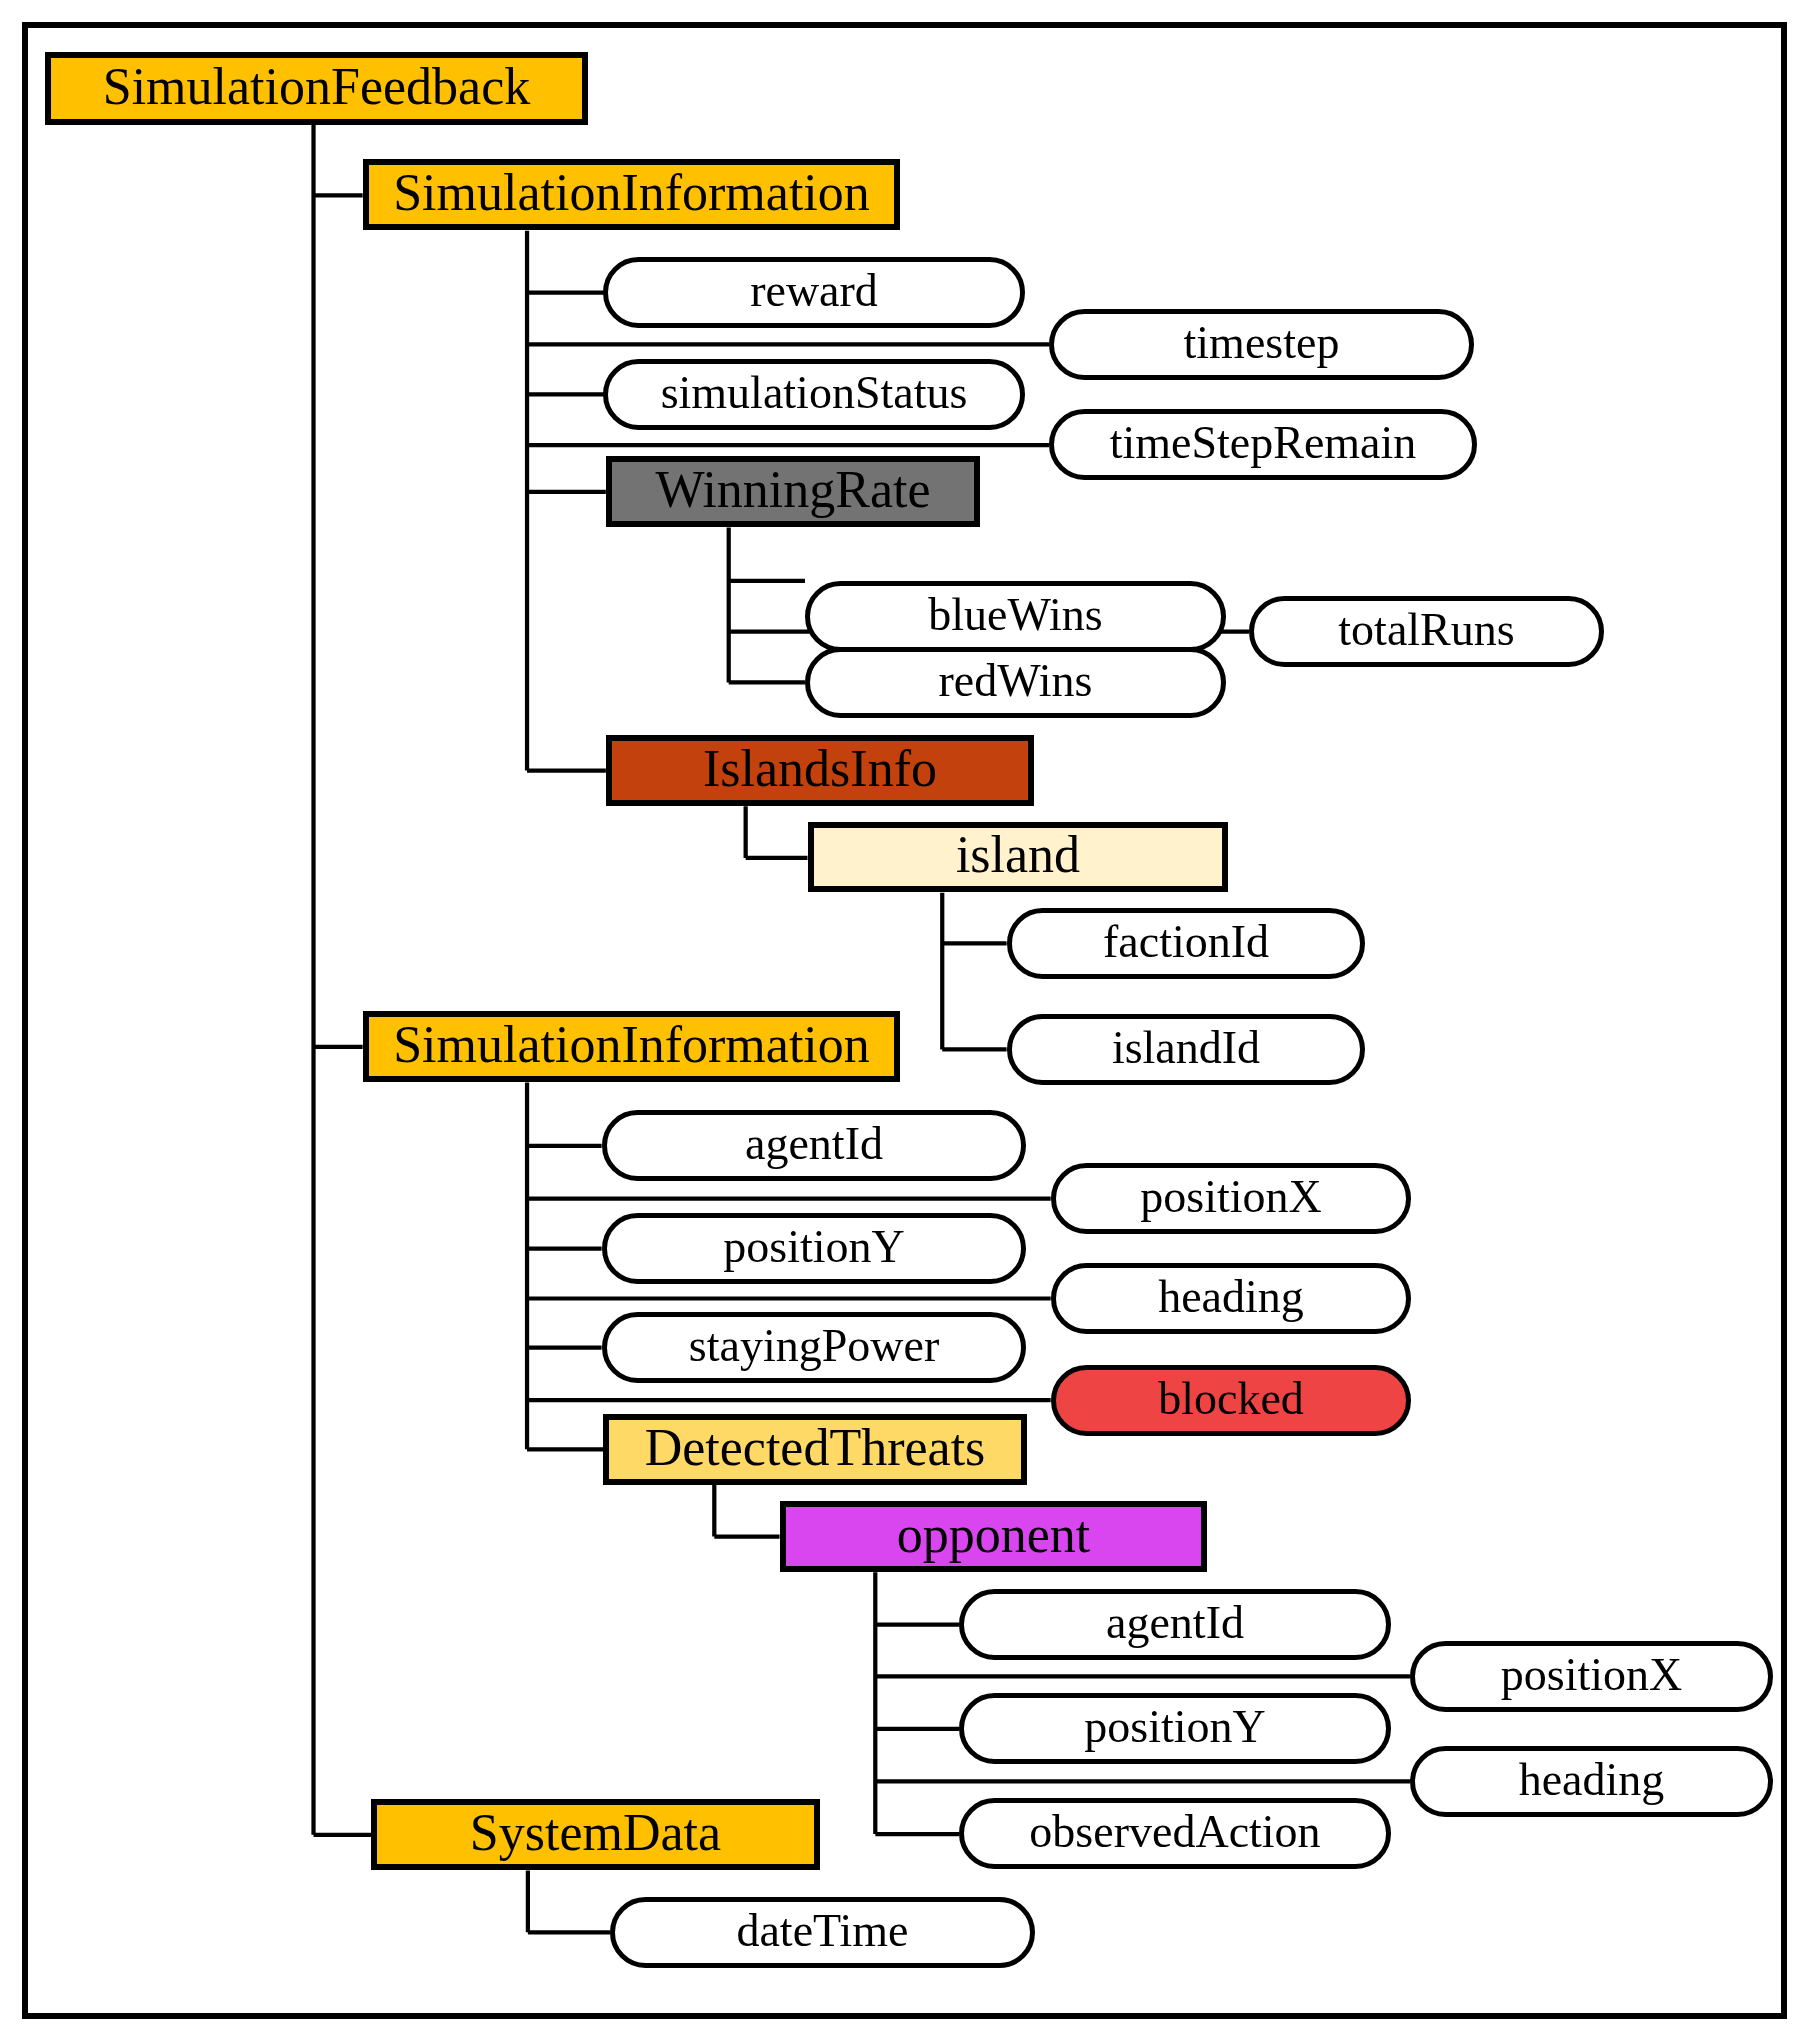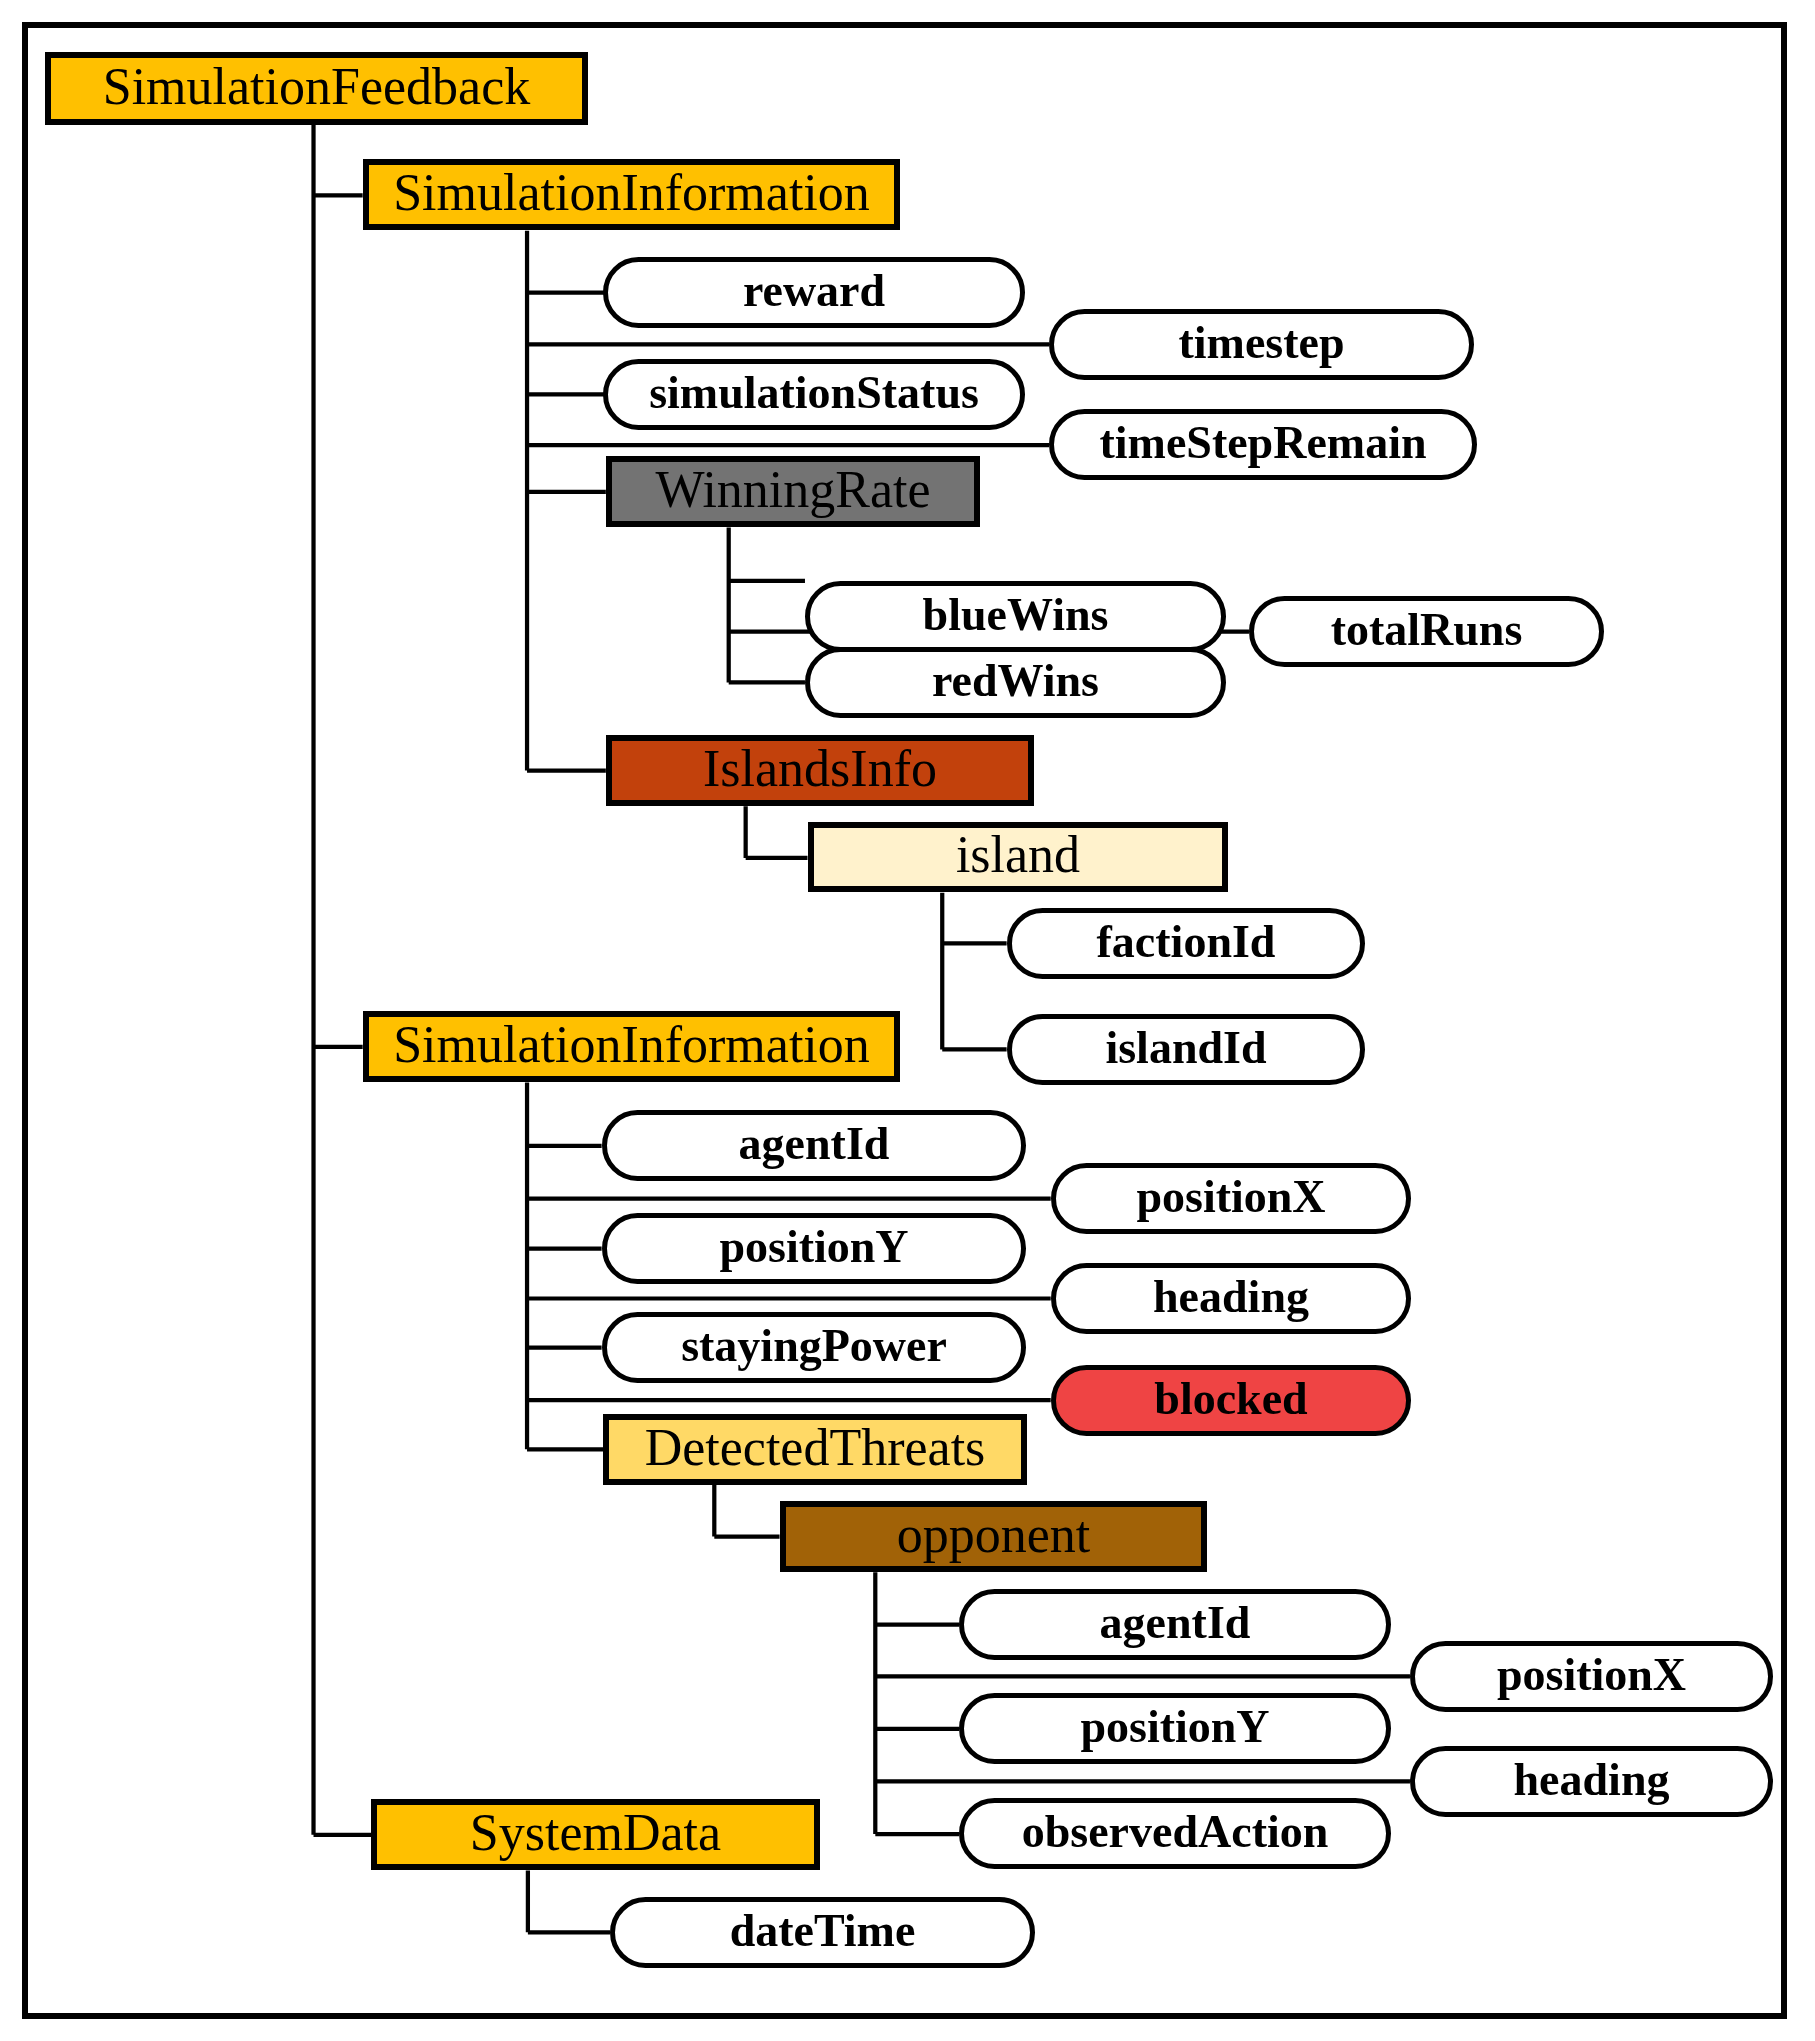--- a/index.html
+++ b/index.html
@@ -34,21 +34,20 @@
     line-height: 1;
   }
   .box {
     border: 6px solid #000;
     font-size: 52px;
   }
   .leaf {
     border: 5.1px solid #000;
     border-radius: 37px;
     font-size: 46px;
-    font-weight: bold;
   }
   .node span { transform: translateY(-1.7px); }
 </style>
 </head>
 <body>
 
 <div class="canvas">
 
   <div class="frame"></div>
 
@@ -175,21 +174,21 @@
   </div>
 
   <div class="node leaf" style="left: 1051px; top: 1365px; width: 360px; height: 71px; background-color: #ef4444;">
     <span>blocked</span>
   </div>
 
   <div class="node box" style="left: 603px; top: 1414px; width: 424px; height: 71px; background-color: rgb(255, 217, 102);">
     <span>DetectedThreats</span>
   </div>
 
-  <div class="node box" style="left: 780px; top: 1501px; width: 427px; height: 71px; background-color: #a16207; font-family: Liberation Serif, serif;">
+  <div class="node box" style="left: 780px; top: 1501px; width: 427px; height: 71px; background-color: #d946ef; font-family: Liberation Serif, serif;">
     <span>opponent</span>
   </div>
 
   <div class="node leaf" style="left: 959px; top: 1589px; width: 432px; height: 71px; background-color: rgb(255, 255, 255);">
     <span>agentId</span>
   </div>
 
   <div class="node leaf" style="left: 1410px; top: 1641px; width: 363px; height: 71px; background-color: rgb(255, 255, 255);">
     <span>positionX</span>
   </div>

